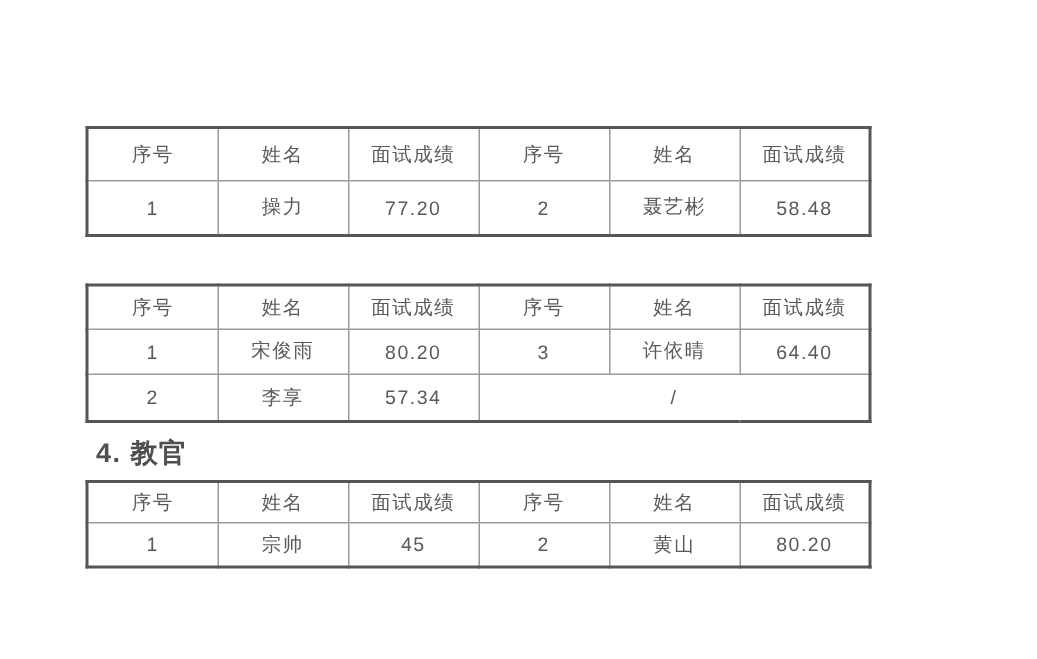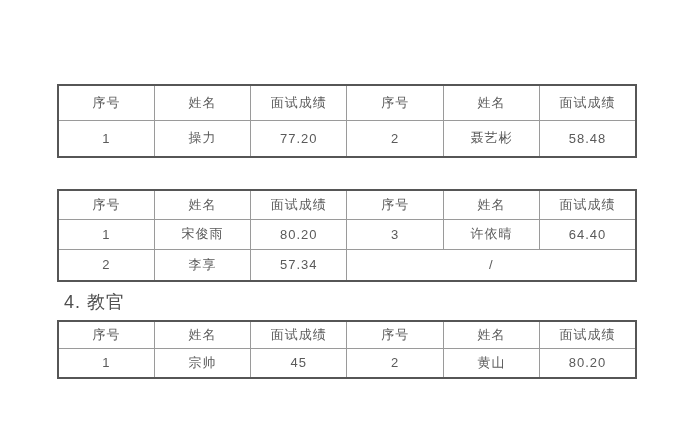--- a/index.html
+++ b/index.html
@@ -20,25 +20,25 @@
     position: absolute;
     left: 64px;
     font-size: 18px;
     font-weight: 400;
     letter-spacing: 1px;
     color: #4f4f4f;
     white-space: pre;
   }
   .title1 { top: 51px; }
   .title2 { top: 159px; }
-  .title3 { top: 290px; }
+  .title3 { top: 290px; font-weight: bold; }
   table.score-table {
     position: absolute;
     left: 57px;
-    width: 580px;
+    width: 524px;
     border-collapse: collapse;
     table-layout: fixed;
     border: 2px solid #565656;
   }
   .table1 { top: 84px; }
   .table2 { top: 189px; }
   .table3 { top: 320px; }
   table.score-table th,
   table.score-table td {
     border: 1px solid #9a9a9a;

